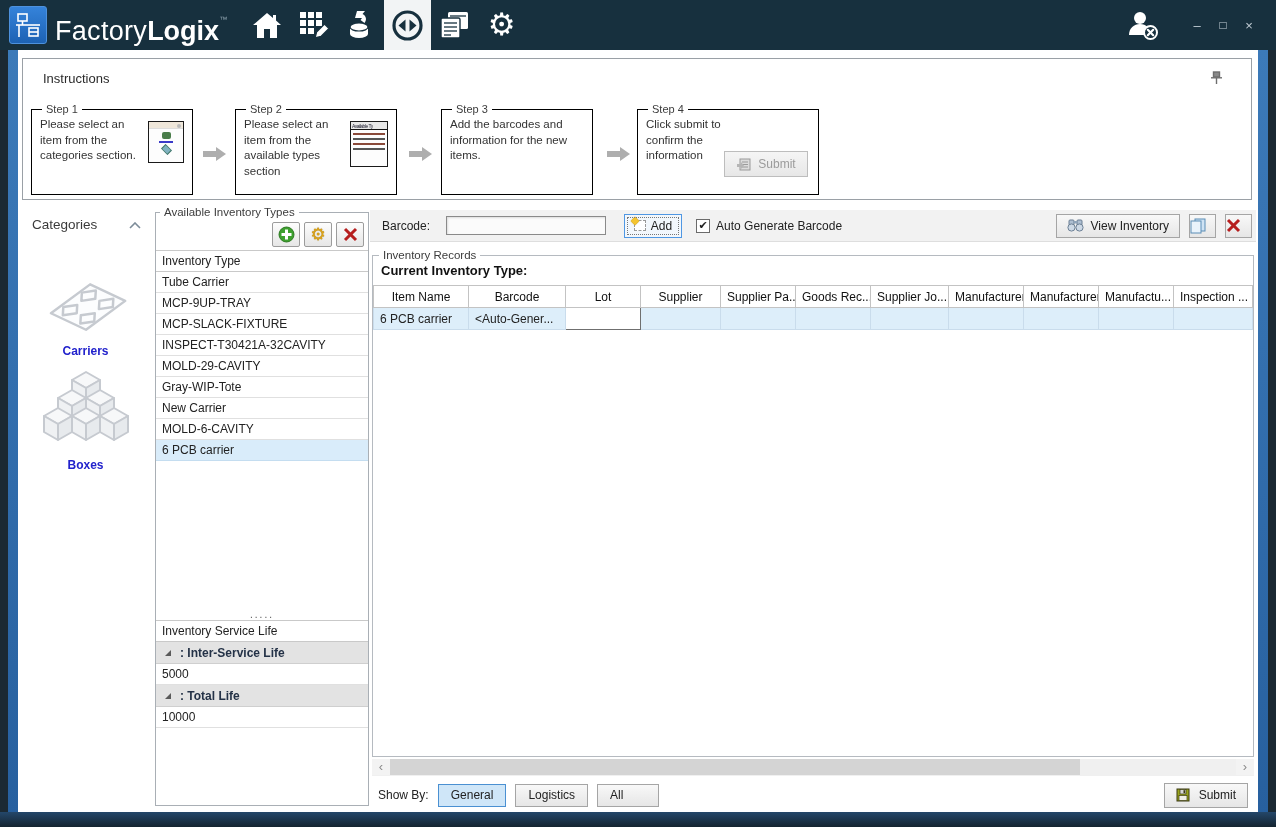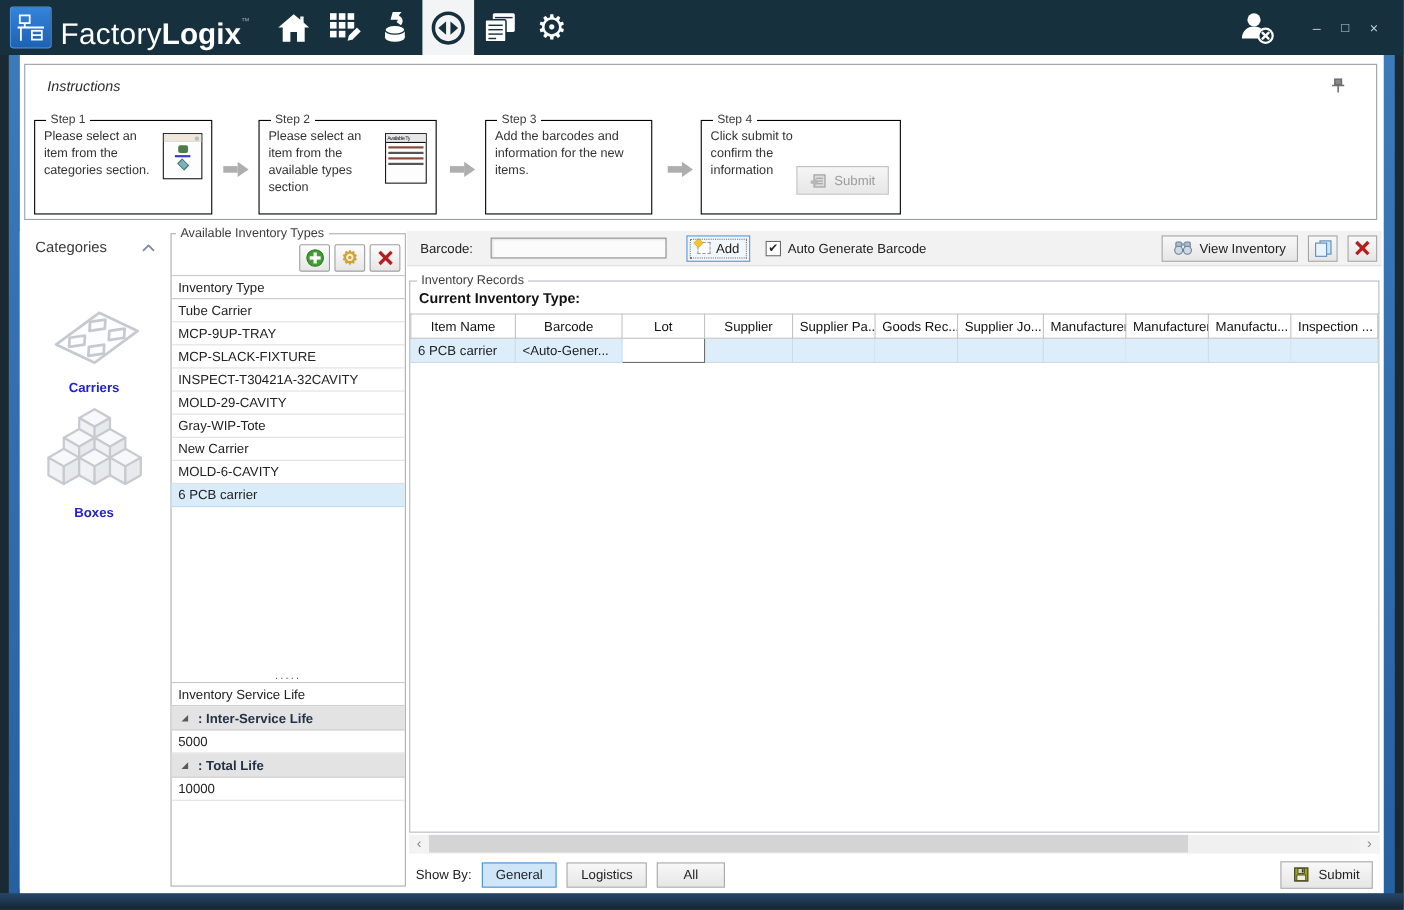--- a/index.html
+++ b/index.html
@@ -30,21 +30,21 @@
                 background:linear-gradient(#3c7ab9,#27609f); }
   .band-right { position:absolute; right:8px; top:50px; bottom:13px; width:10px;
                 background:linear-gradient(#3c7ab9,#27609f); }
   .band-bottom{ position:absolute; left:0; right:0; bottom:0; height:15px;
                 background:linear-gradient(#24476a,#152430); }
   .content { position:absolute; left:18px; right:18px; top:50px; bottom:15px; background:#fff; }
 
   
   .instructions { position:absolute; left:4px; top:8px; right:6px; height:142px;
                   border:1px solid #9aa0a6; background:#fff; }
-  .instr-title { position:absolute; left:20px; top:12px; font-size:13px; color:#2b2b2b;font-style:italic; }
+  .instr-title { position:absolute; left:20px; top:12px; font-size:13px; color:#2b2b2b; }
   .pin { position:absolute; right:28px; top:12px; }
   fieldset.step { position:absolute; top:44px; height:92px; border:1px solid #000000;
                   background:#fff; padding:2px 8px; }
   fieldset.step legend { font-size:11px; color:#3c3c3c; padding:0 4px; margin-left:2px; }
   .step-text { font-size:11.5px; color:#333; line-height:1.35; }
   .s1 { left:8px;  width:162px; } .s2 { left:212px; width:162px; }
   .s3 { left:418px; width:152px; } .s4 { left:614px; width:182px; }
   .step-body { display:flex; gap:8px; }
   .step-arrow { position:absolute; top:88px; width:24px; height:14px; }
   .step-arrow::before { content:""; position:absolute; left:0; top:4px; width:13px; height:6px; background:#aeaeae; }
@@ -113,21 +113,21 @@
              display:flex; align-items:center; justify-content:center; gap:5px; font-size:12px; color:#222; position:relative; }
   .add-btn::after { content:""; position:absolute; inset:2px; border:1px dotted #777; pointer-events:none; }
   .newdoc { width:12px; height:11px; border:1px dashed #999; position:relative; background:#fff; }
   .newdoc::before { content:""; position:absolute; left:-3px; top:-3px; width:6px; height:6px;
                     background:#f4c430; transform:rotate(45deg); box-shadow:0 0 1px #a87b00; }
   .chk { margin-left:14px; width:14px; height:14px; border:1px solid #6b6b6b; background:#fff;
          display:flex; align-items:center; justify-content:center; font-size:11px; color:#222; }
   .chk-lbl { margin-left:6px; }
   .mt-right { margin-left:auto; display:flex; align-items:center; margin-right:4px; }
   .btn { height:24px; border:1px solid #a5a5a5; background:linear-gradient(#f8f8f8,#e6e6e6);
-         display:flex; align-items:center; justify-content:center; font-size:12px; color:#222; }
+         display:flex; align-items:center; font-size:12px; color:#222; }
   .view-inv { padding:0 10px; gap:7px; }
   .sq-btn { width:27px; height:24px; margin-left:9px; }
 
   fieldset.records { position:absolute; left:2px; top:39px; right:2px; height:508px;
                      border:1px solid #b5bac0; background:#fff; }
   fieldset.records legend { font-size:11.5px; color:#3c3c3c; padding:0 4px; margin-left:6px; }
   .cit { font-size:13px; font-weight:bold; color:#111; margin:2px 0 7px 8px; }
   table.grid { border-collapse:collapse; table-layout:fixed; width:100%; }
   table.grid th { height:22px; border:1px solid #c3c3c3; background:#fff; font-weight:normal;
                   font-size:12px; color:#111; text-align:center; padding:0 6px; white-space:nowrap; overflow:hidden; }

